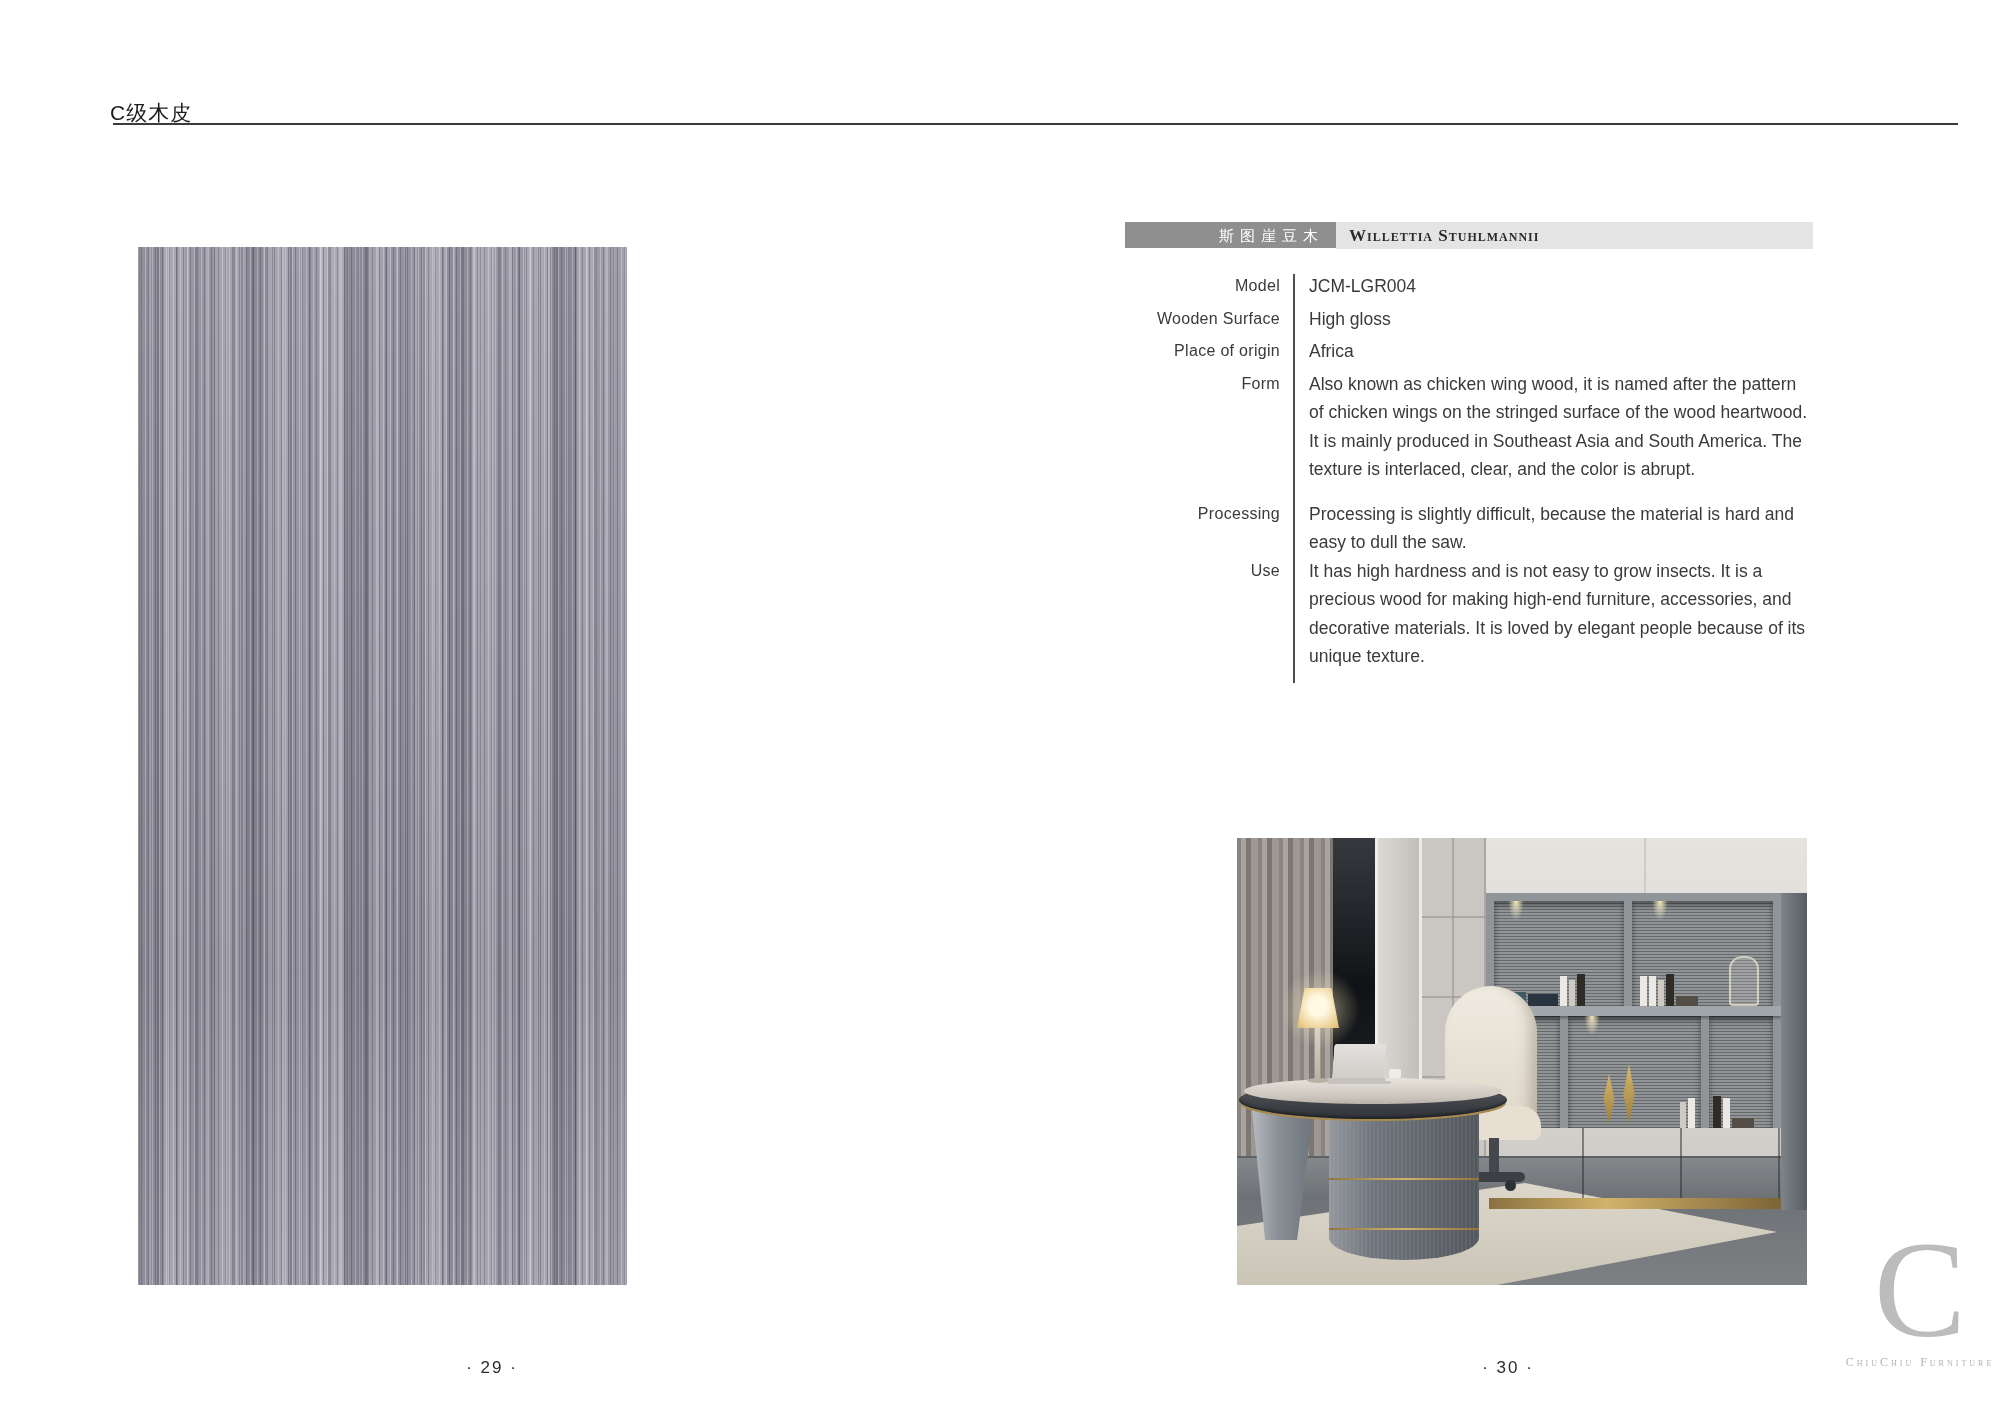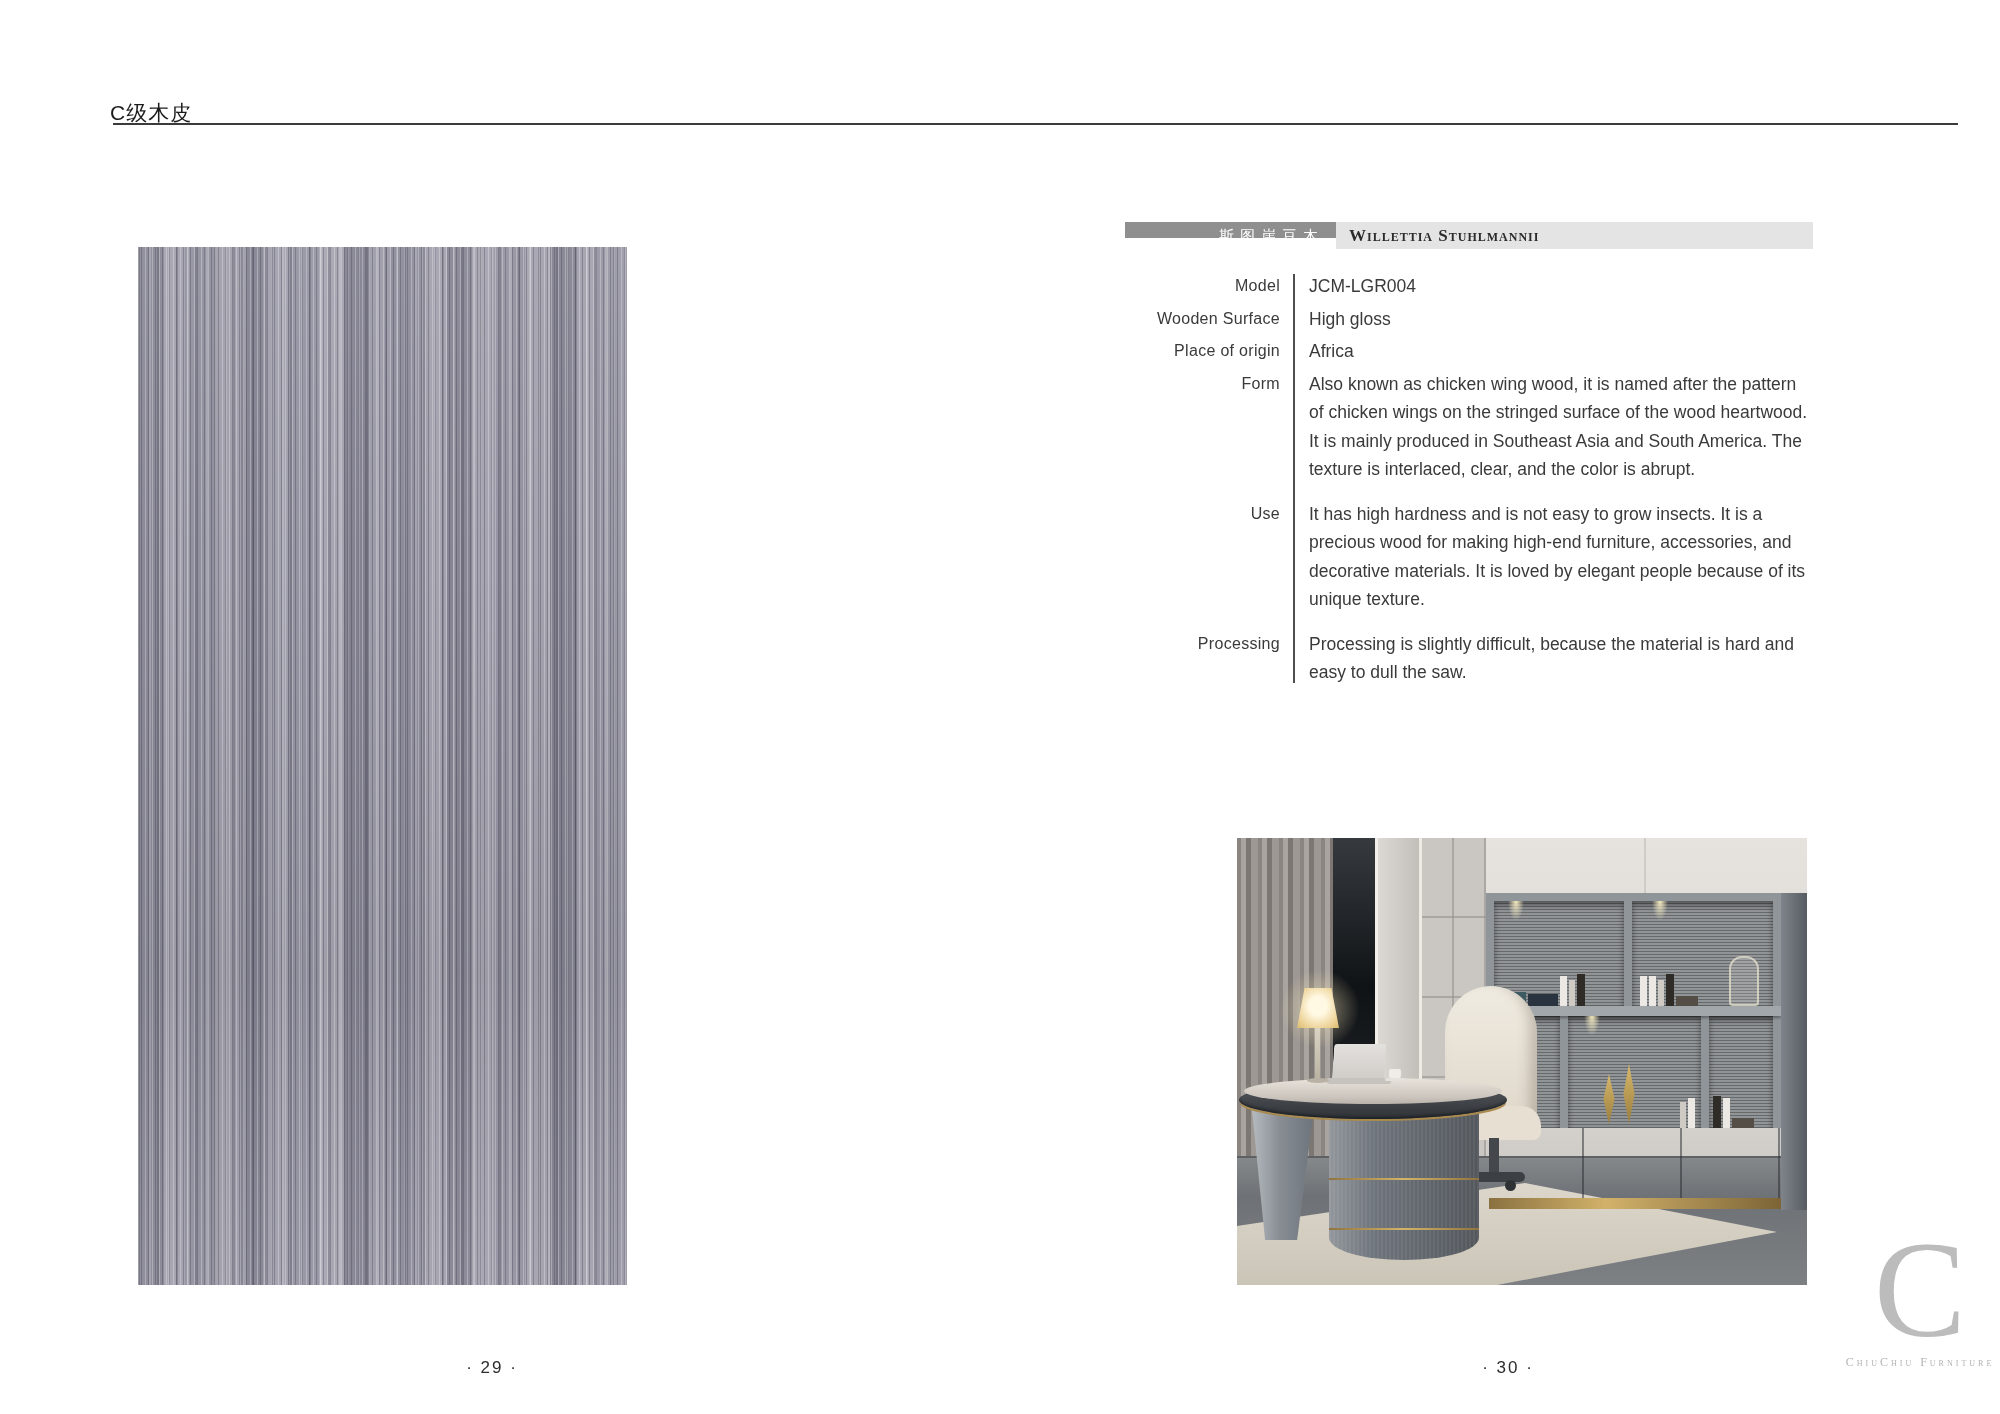--- a/index.html
+++ b/index.html
@@ -16,21 +16,21 @@
     background-image:
       repeating-linear-gradient(90deg, rgba(255,255,255,.28) 0 1px, rgba(255,255,255,0) 1px 3px, rgba(47,45,62,.30) 3px 4px, rgba(0,0,0,0) 4px 7px),
       repeating-linear-gradient(90deg, rgba(34,32,48,.22) 0 2px, transparent 2px 11px, rgba(255,255,255,.20) 11px 13px, transparent 13px 19px),
       repeating-linear-gradient(90deg, rgba(120,118,134,.55) 0 26px, rgba(172,170,183,.50) 26px 47px, rgba(142,140,156,.45) 47px 78px, rgba(186,184,195,.40) 78px 103px),
       linear-gradient(90deg,#a4a3af 0%,#8f8e9b 18%,#9e9daa 36%,#898896 52%,#a19fab 70%,#908f9c 86%,#a7a6b1 100%);
   }
   .veneer::after{content:'';position:absolute;inset:0;
       background:linear-gradient(180deg, rgba(255,255,255,.06) 0%, rgba(0,0,0,0) 30%, rgba(0,0,0,.05) 70%, rgba(255,255,255,.04) 100%);}
 
   
-  .bar-cn{position:absolute;left:1125px;top:222px;width:211px;height:16px;background:#8f8f8f;
+  .bar-cn{position:absolute;left:1125px;top:222px;width:211px;height:26px;background:#8f8f8f;
           color:#ffffff;font-size:15px;letter-spacing:6px;line-height:27px;text-align:right;
           padding-right:12px;box-sizing:border-box;}
   .bar-en{position:absolute;left:1336px;top:222px;width:477px;height:27px;background:#e4e4e4;
           font-family:"Liberation Serif",serif;font-variant:small-caps;font-weight:600;
           font-size:17px;letter-spacing:1px;line-height:27px;color:#2b2b2b;
           padding-left:13px;box-sizing:border-box;}
 
   
   .spec-table{position:absolute;left:1060px;top:272px;width:769px;}
   .spec-table::before{content:'';position:absolute;left:233px;top:2px;bottom:4px;width:2px;background:#4e4e4e;}
@@ -163,27 +163,27 @@
       <div class="spec-value">High gloss</div>
     </div>
     <div class="spec-row single">
       <div class="spec-label">Place of origin</div>
       <div class="spec-value">Africa</div>
     </div>
     <div class="spec-row para">
       <div class="spec-label">Form</div>
       <div class="spec-value">Also known as chicken wing wood, it is named after the pattern of chicken wings on the stringed surface of the wood heartwood. It is mainly produced in Southeast Asia and South America. The texture is interlaced, clear, and the color is abrupt.</div>
     </div>
+    <div class="spec-row para last">
+      <div class="spec-label">Processing</div>
+      <div class="spec-value">Processing is slightly difficult, because the material is hard and easy to dull the saw.</div>
+    </div>
     <div class="spec-row para">
       <div class="spec-label">Use</div>
       <div class="spec-value">It has high hardness and is not easy to grow insects. It is a precious wood for making high-end furniture, accessories, and decorative materials. It is loved by elegant people because of its unique texture.</div>
-    </div>
-    <div class="spec-row para last">
-      <div class="spec-label">Processing</div>
-      <div class="spec-value">Processing is slightly difficult, because the material is hard and easy to dull the saw.</div>
     </div>
   </div>
 
   <div class="photo">
     <div class="ph-curtain"></div>
     <div class="ph-window"></div>
     <div class="ph-glow1"></div>
     <div class="ph-column"></div>
     <div class="ph-glow2"></div>
     <div class="ph-panelwall"></div>

